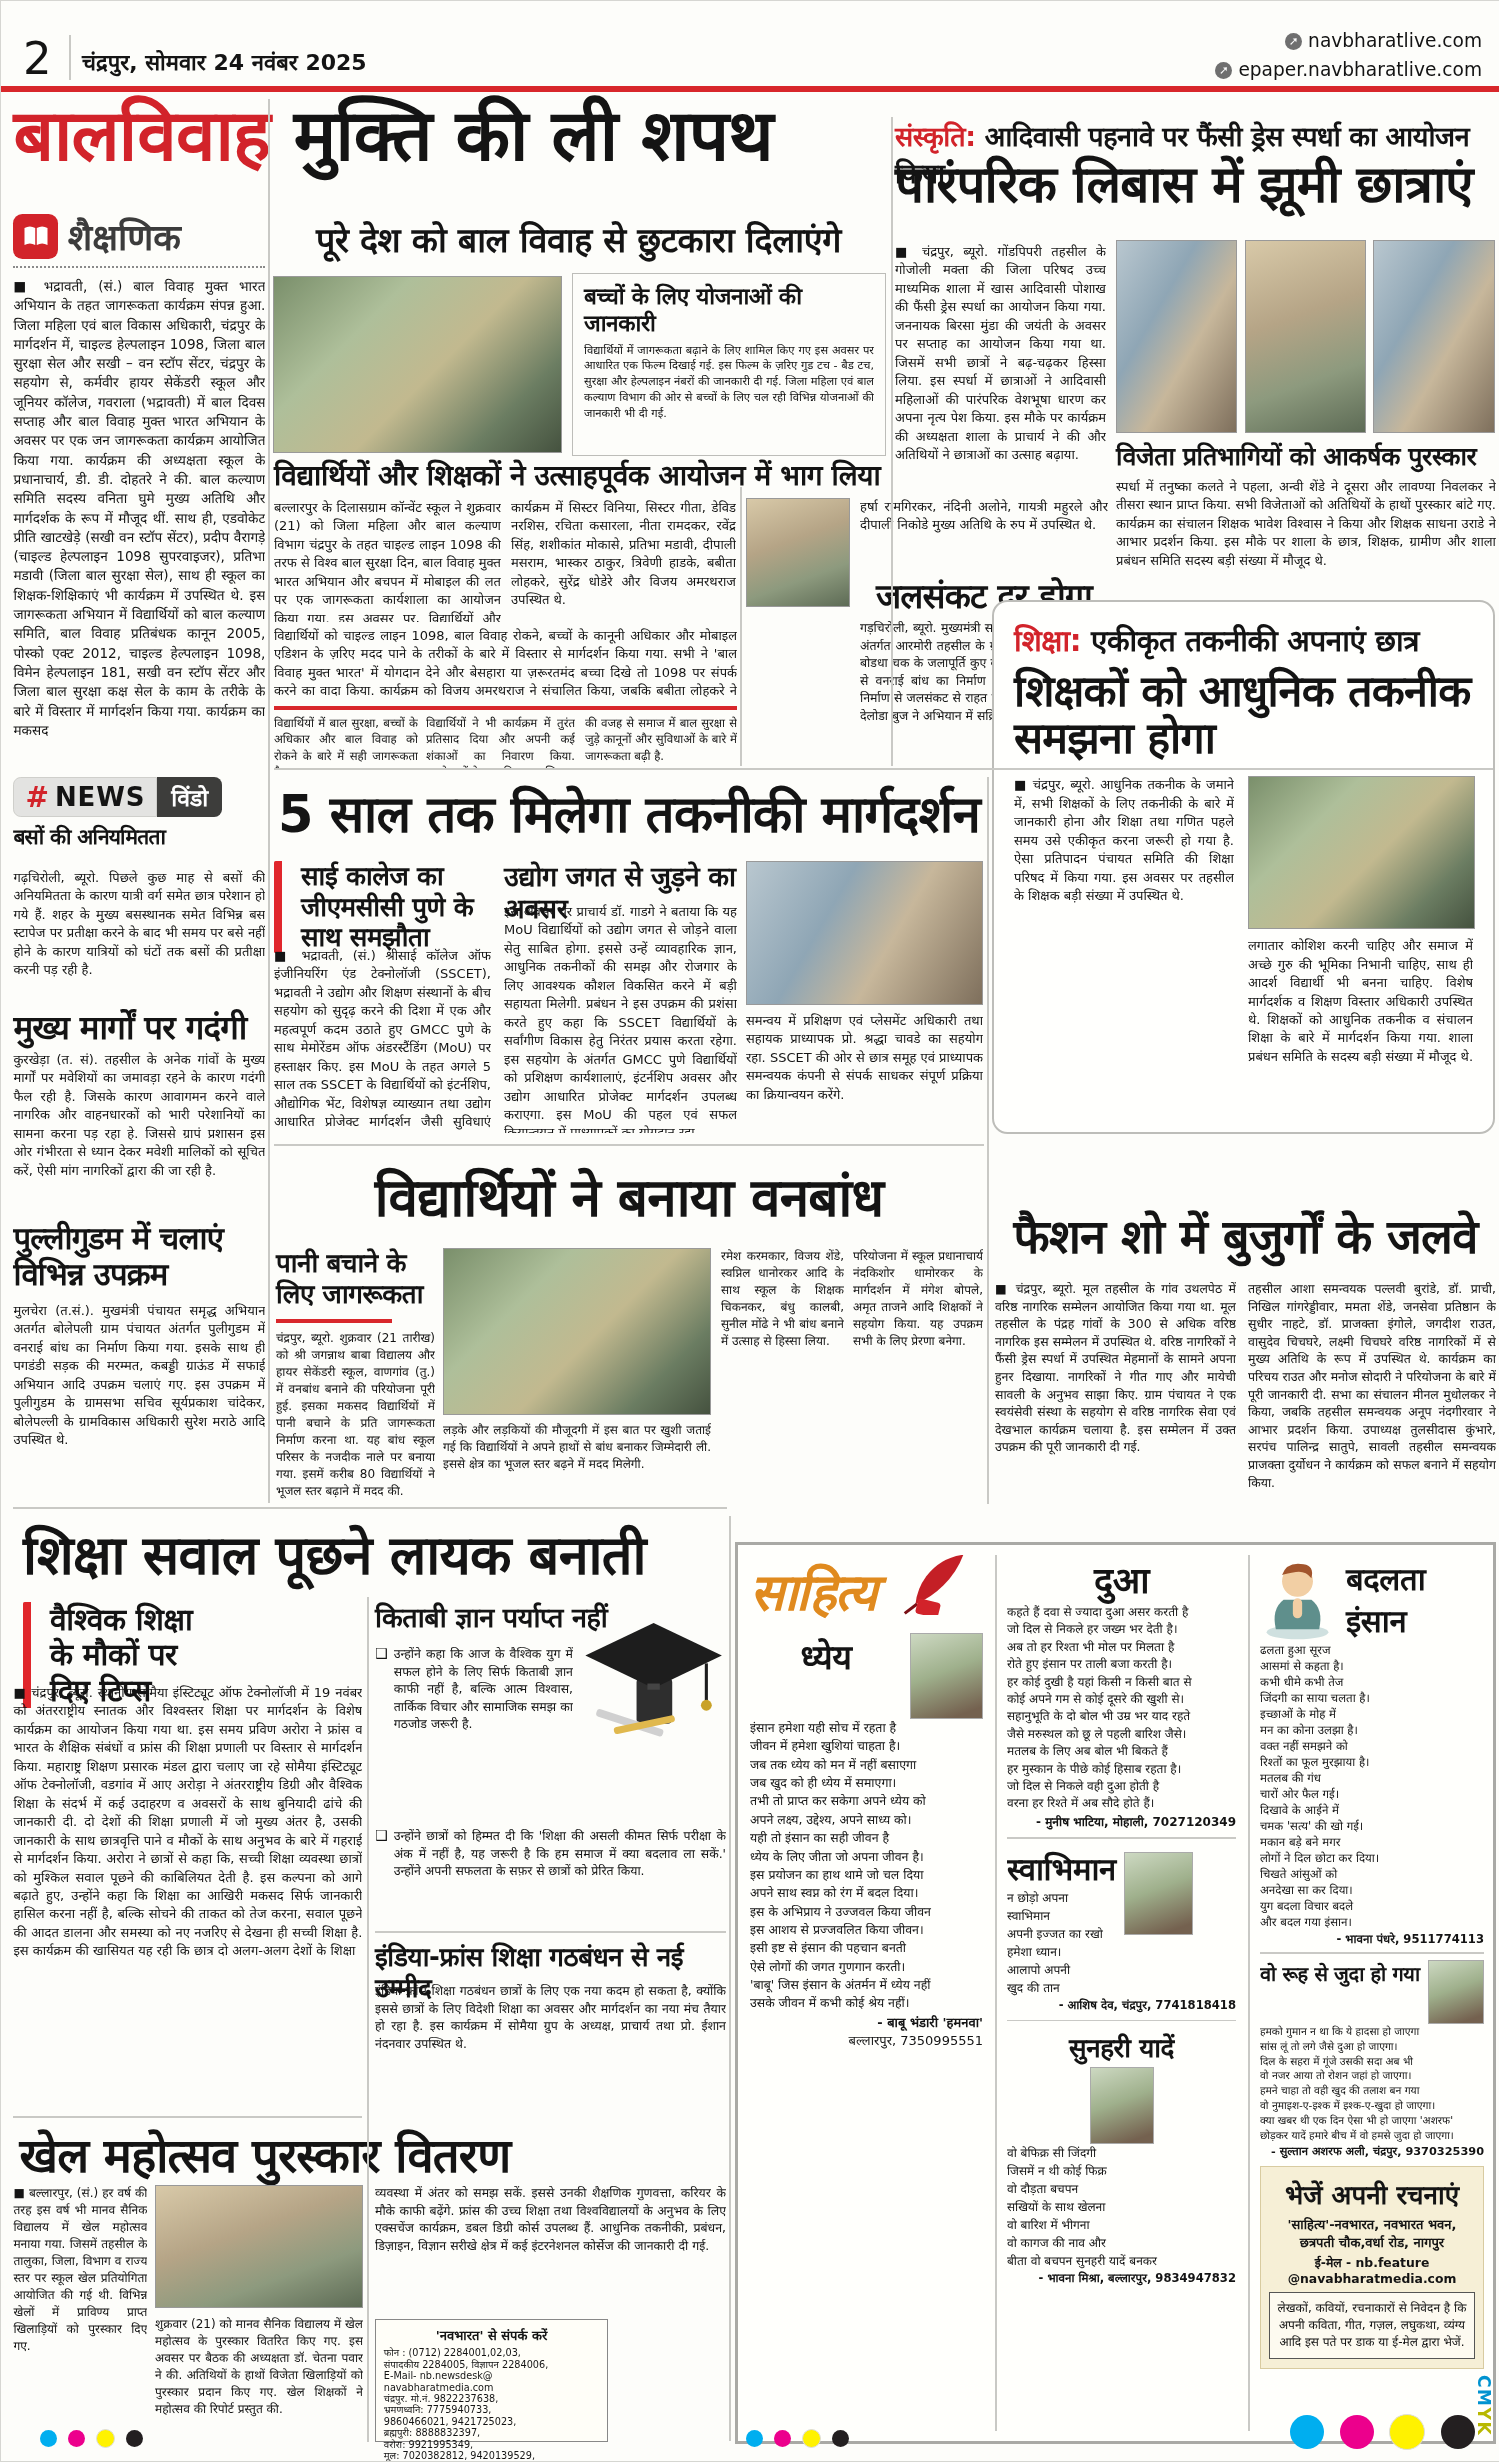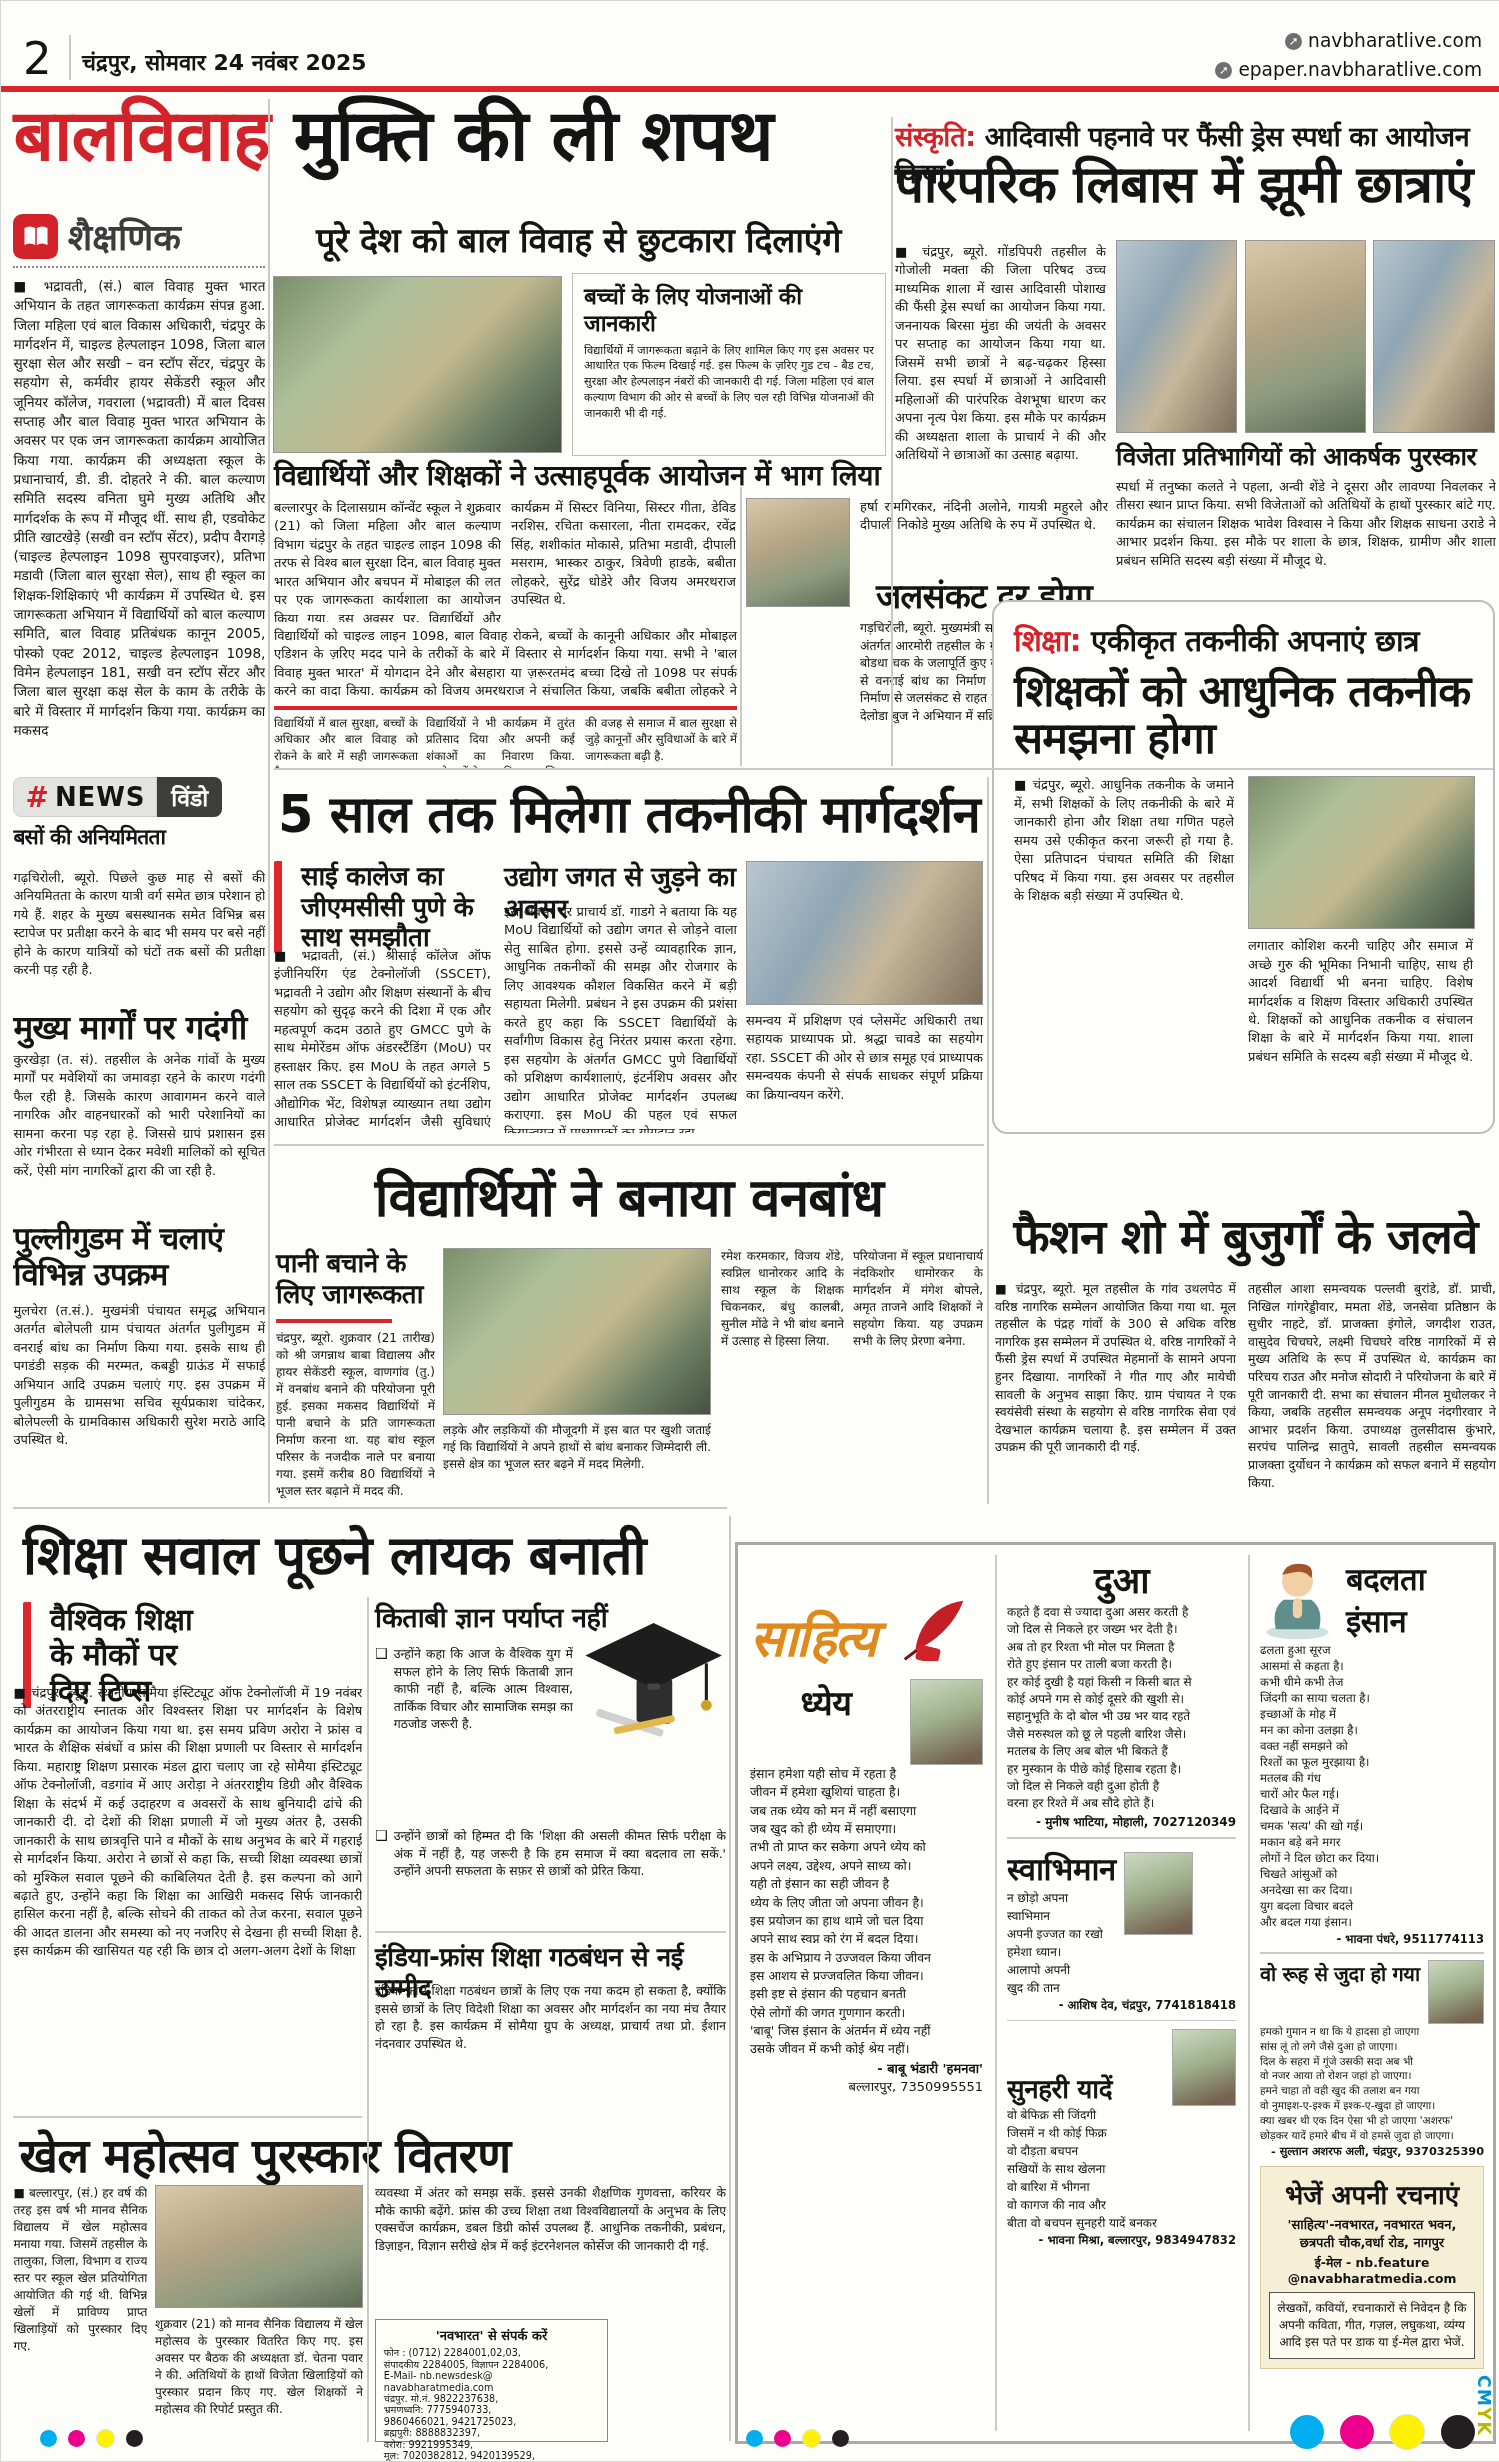--- a/index.html
+++ b/index.html
@@ -199,21 +199,21 @@
   </div>
 
   <div class="abs hl" style="left:18.6px;top:2121px;width:543px;font-size:47px;">खेल महोत्सव पुरस्कार वितरण</div>
   <div class="abs art" style="left:12.4px;top:2184px;width:134px;height:256px;font-size:12px;">■ बल्लारपुर, (सं.) हर वर्ष की तरह इस वर्ष भी मानव सैनिक विद्यालय में खेल महोत्सव मनाया गया. जिसमें तहसील के तालुका, जिला, विभाग व राज्य स्तर पर स्कूल खेल प्रतियोगिता आयोजित की गई थी. विभिन्न खेलों में प्राविण्य प्राप्त खिलाड़ियों को पुरस्कार दिए गए.</div>
   <div class="abs photo3" style="left:154px;top:2184px;width:208px;height:123px;"></div>
   <div class="abs art" style="left:154px;top:2315px;width:208px;height:126px;font-size:12px;">शुक्रवार (21) को मानव सैनिक विद्यालय में खेल महोत्सव के पुरस्कार वितरित किए गए. इस अवसर पर बैठक की अध्यक्षता डॉ. चेतना पवार ने की. अतिथियों के हाथों विजेता खिलाड़ियों को पुरस्कार प्रदान किए गए. खेल शिक्षकों ने महोत्सव की रिपोर्ट प्रस्तुत की.</div>
 
   <div class="abs" style="left:734px;top:1541px;width:761px;height:902px;border:3.1px solid #a9a9a5;background:#fffffc;"></div>
 
   <div class="abs" style="left:749px;top:1554px;width:233px;height:877px;overflow:hidden;">
-    <div style="position:relative;height:78px;margin-top:46px;">
+    <div style="position:relative;height:78px;">
       <span style="font-size:51px;font-weight:700;color:#e08a1e;font-style:italic;letter-spacing:-1.6px;">साहित्य</span>
       <svg width="71" height="65" viewBox="0 0 92 84" style="position:absolute;left:147px;top:-4.7px;">
         <path d="M86 6 Q56 10 38 34 Q26 50 24 70 Q44 62 60 46 Q78 28 86 6Z" fill="#c41f26"></path>
         <line x1="26" y1="70" x2="10" y2="82" stroke="#7a1015" stroke-width="4"></line>
         <rect x="28" y="62" width="30" height="20" rx="4" fill="#d2232a" transform="rotate(14 28 62)"></rect>
       </svg>
     </div>
     <div style="display:flex;align-items:flex-start;gap:7.8px;">
       <div class="poemtitle" style="font-size:34px;flex:1;">ध्येय</div>
       <div class="face" style="width:71px;height:84px;"></div>
@@ -262,21 +262,21 @@
 स्वाभिमान
 अपनी इज्जत का रखो
 हमेशा ध्यान।
 आलापो अपनी
 खुद की तान</div>
       </div>
       <div class="face" style="width:67px;height:81px;margin-top:4.7px;"></div>
     </div>
     <div class="author" style="font-size:11.6px;">- आशिष देव, चंद्रपुर, 7741818418</div>
     <div class="hr-g" style="margin:7.8px 0;"></div>
-    <div style="display:flex;gap:2px;align-items:flex-end;">
+    <div style="display:flex;gap:2px;align-items:center;flex-direction:column;">
       <div class="poemtitle" style="font-size:26px;flex:1;text-align:left;">सुनहरी यादें</div>
       <div class="face" style="width:62px;height:75px;"></div>
     </div>
     <div class="pre poem" style="font-size:12px;">वो बेफिक्र सी जिंदगी
 जिसमें न थी कोई फिक्र
 वो दौड़ता बचपन
 सखियों के साथ खेलना
 वो बारिश में भीगना
 वो कागज की नाव और
 बीता वो बचपन सुनहरी यादें बनकर</div>

